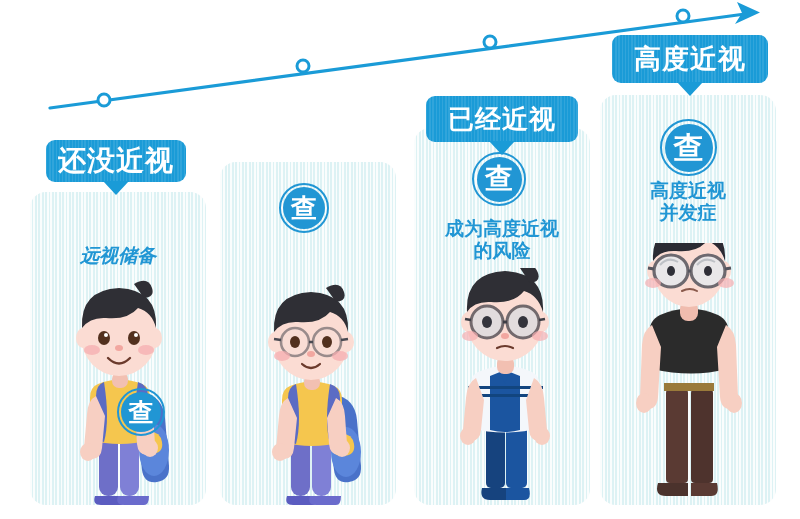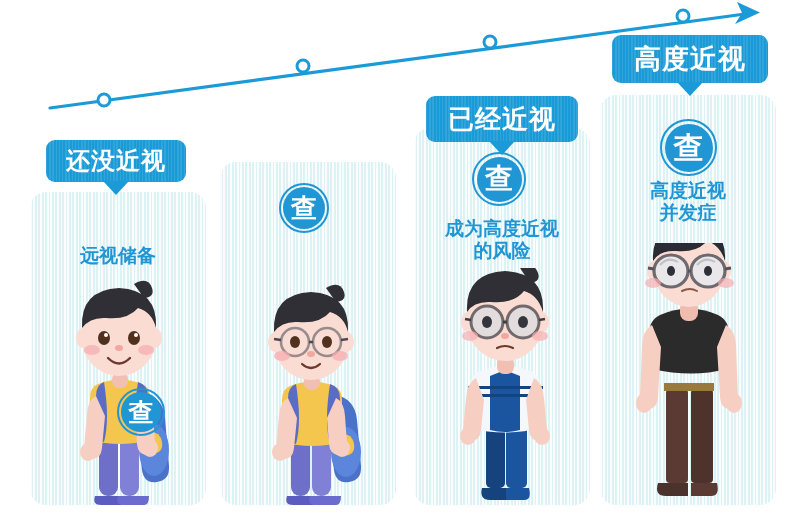--- a/index.html
+++ b/index.html
@@ -46,21 +46,21 @@
     white-space:nowrap;
   }
   .tab:after{
     content:"";position:absolute;left:50%;bottom:-13px;
     transform:translateX(-50%);
     width:0;height:0;
     border-left:13px solid transparent;
     border-right:13px solid transparent;
     border-top:14px solid #1a9bd7;
   }
-  .tab-1{left:46px;  top:140px; width:140px; height:42px; font-size:24px;}
+  .tab-1{left:46px;  top:140px; width:140px; height:42px; font-size:28px;}
   .tab-2{left:234px; top:107px; width:148px; height:44px; font-size:25px;}
   .tab-3{left:426px; top:69px;  width:152px; height:46px; font-size:26px;margin-top:27px;}
   .tab-4{left:612px; top:35px;  width:156px; height:48px; font-size:27px;}
 
   
   .badge{
     position:absolute;
     border-radius:50%;
     border:2px solid #2196d4;
     display:flex;align-items:center;justify-content:center;
@@ -149,21 +149,21 @@
         <circle cx="90" cy="63" r="2" fill="#ffffff"></circle>
         <ellipse cx="46" cy="78" rx="8" ry="5" fill="#f6aeb0" opacity=".75"></ellipse>
         <ellipse cx="100" cy="78" rx="8" ry="5" fill="#f6aeb0" opacity=".75"></ellipse>
         <ellipse cx="73" cy="76" rx="4" ry="3" fill="#f2a7a0"></ellipse>
         <path d="M62 86 q11 11 22 0" stroke="#6b3a2c" stroke-width="2.4" fill="none" stroke-linecap="round"></path>
       </g>
     </svg>
     <div class="badge badge-1">
       <div class="badge-inner">查</div>
     </div>
-    <div class="caption cap-1" style="left:0;top:53px;width:176px;">远视储备</div>
+    <div class="caption cap-1" style="left:0;top:53px;width:176px;font-style:italic;">远视储备</div>
   </div>
   <div class="tab tab-1">
     <span>还没近视</span>
   </div>
 
   <div class="card card-2">
     <svg class="figure fig-2" viewBox="0 0 146 223" style="position:absolute;left:18px;top:120px;width:146px;height:223px;">
       <g>
         <path d="M95 112 q22 4 24 26 l4 46 q1 14 -12 16 q-13 2 -15 -12 l-5 -42z" fill="#4a72c9"></path>
         <ellipse cx="108" cy="170" rx="15" ry="25" fill="#5b86db"></ellipse>

